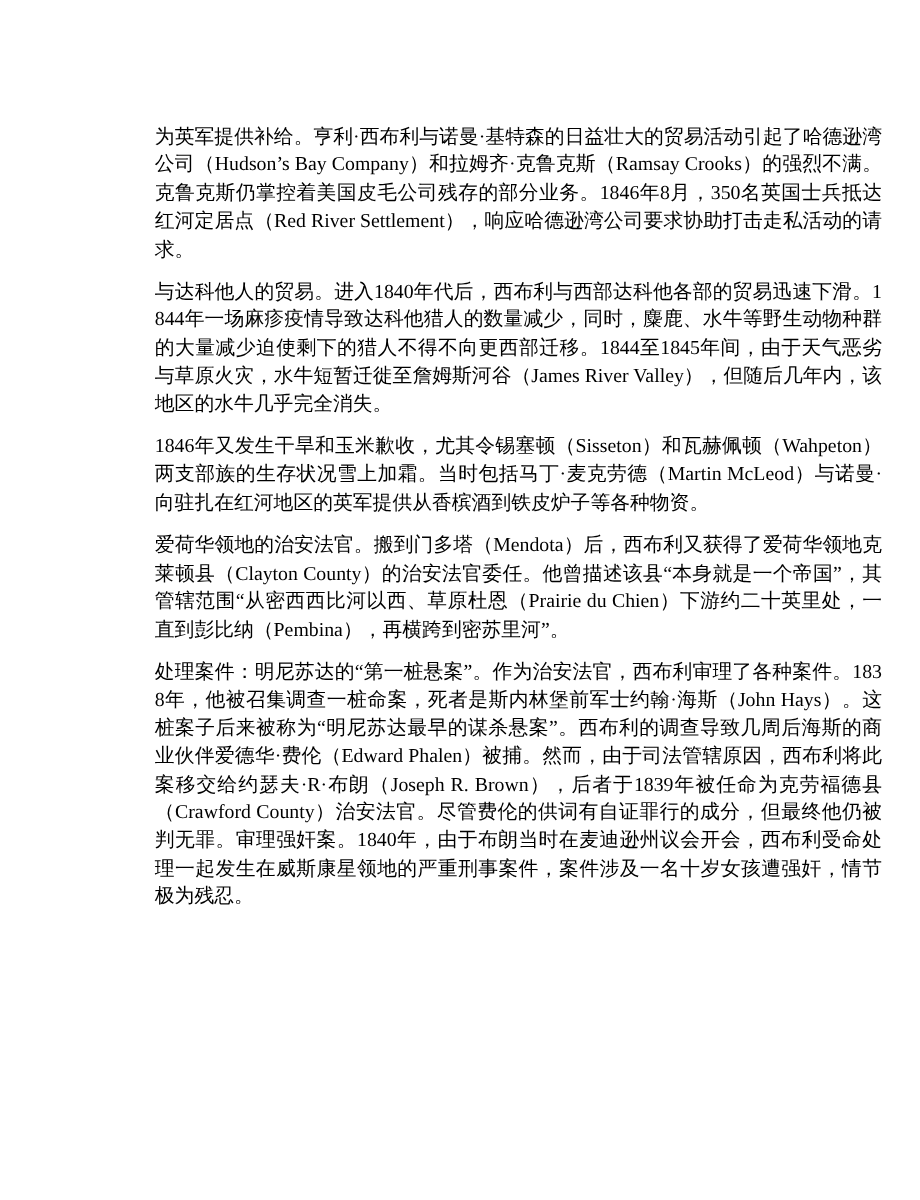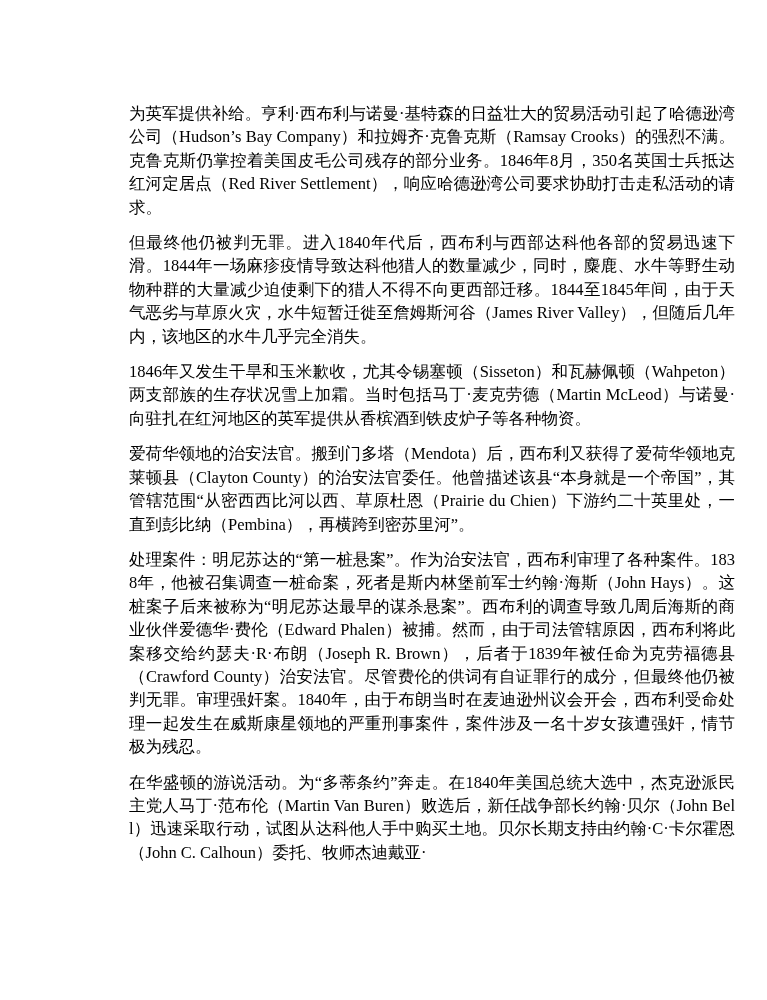--- a/index.html
+++ b/index.html
@@ -54,23 +54,22 @@
     top: 0;
     text-align: left;
   }
 </style>
 </head>
 <body>
 
 <div class="page">
   <div class="content">
     <p>为英军提供补给。亨利·西布利与诺曼·基特森的日益壮大的贸易活动引起了哈德逊湾公司（Hudson’s Bay Company）和拉姆齐·克鲁克斯（Ramsay Crooks）的强烈不满。克鲁克斯仍掌控着美国皮毛公司残存的部分业务。1846年8月，350名英国士兵抵达红河定居点（Red River Settlement），响应哈德逊湾公司要求协助打击走私活动的请求。</p>
-    <p>但最终他仍被判无罪。进入1840年代后，西布利与西部达科他各部的贸易迅速下滑。1844年一场麻疹疫情导致达科他猎人的数量减少，同时，麋鹿、水牛等野生动物种群的大量减少迫使剩下的猎人不得不向更西部迁移。1844至1845年间，由于天气恶劣与草原火灾，水牛短暂迁徙至詹姆斯河谷（James River Valley），但随后几年内，该地区的水牛几乎完全消失。</p>
+    <p>与达科他人的贸易。进入1840年代后，西布利与西部达科他各部的贸易迅速下滑。1844年一场麻疹疫情导致达科他猎人的数量减少，同时，麋鹿、水牛等野生动物种群的大量减少迫使剩下的猎人不得不向更西部迁移。1844至1845年间，由于天气恶劣与草原火灾，水牛短暂迁徙至詹姆斯河谷（James River Valley），但随后几年内，该地区的水牛几乎完全消失。</p>
     <p>1846年又发生干旱和玉米歉收，尤其令锡塞顿（Sisseton）和瓦赫佩顿（Wahpeton）两支部族的生存状况雪上加霜。当时包括马丁·麦克劳德（Martin McLeod）与诺曼·向驻扎在红河地区的英军提供从香槟酒到铁皮炉子等各种物资。</p>
     <p>爱荷华领地的治安法官。搬到门多塔（Mendota）后，西布利又获得了爱荷华领地克莱顿县（Clayton County）的治安法官委任。他曾描述该县“本身就是一个帝国”，其管辖范围“从密西西比河以西、草原杜恩（Prairie du Chien）下游约二十英里处，一直到彭比纳（Pembina），再横跨到密苏里河”。</p>
     <p>处理案件：明尼苏达的“第一桩悬案”。作为治安法官，西布利审理了各种案件。1838年，他被召集调查一桩命案，死者是斯内林堡前军士约翰·海斯（John Hays）。这桩案子后来被称为“明尼苏达最早的谋杀悬案”。西布利的调查导致几周后海斯的商业伙伴爱德华·费伦（Edward Phalen）被捕。然而，由于司法管辖原因，西布利将此案移交给约瑟夫·R·布朗（Joseph R. Brown），后者于1839年被任命为克劳福德县（Crawford County）治安法官。尽管费伦的供词有自证罪行的成分，但最终他仍被判无罪。审理强奸案。1840年，由于布朗当时在麦迪逊州议会开会，西布利受命处理一起发生在威斯康星领地的严重刑事案件，案件涉及一名十岁女孩遭强奸，情节极为残忍。</p>
-    <p>在华盛顿的游说活动。为“多蒂条约”奔走。在1840年美国总统大选中，杰克逊派民主党人马丁·范布伦（Martin Van Buren）败选后，新任战争部长约翰·贝尔（John Bell）迅速采取行动，试图从达科他人手中购买土地。贝尔长期支持由约翰·C·卡尔霍恩（John C. Calhoun）委托、牧师杰迪戴亚·</p>
   </div>
   <div class="footer">
     <span class="footer-left">明州 夏天</span>
     <span class="footer-page-number">18</span>
   </div>
 </div>
 
 </body></html>

